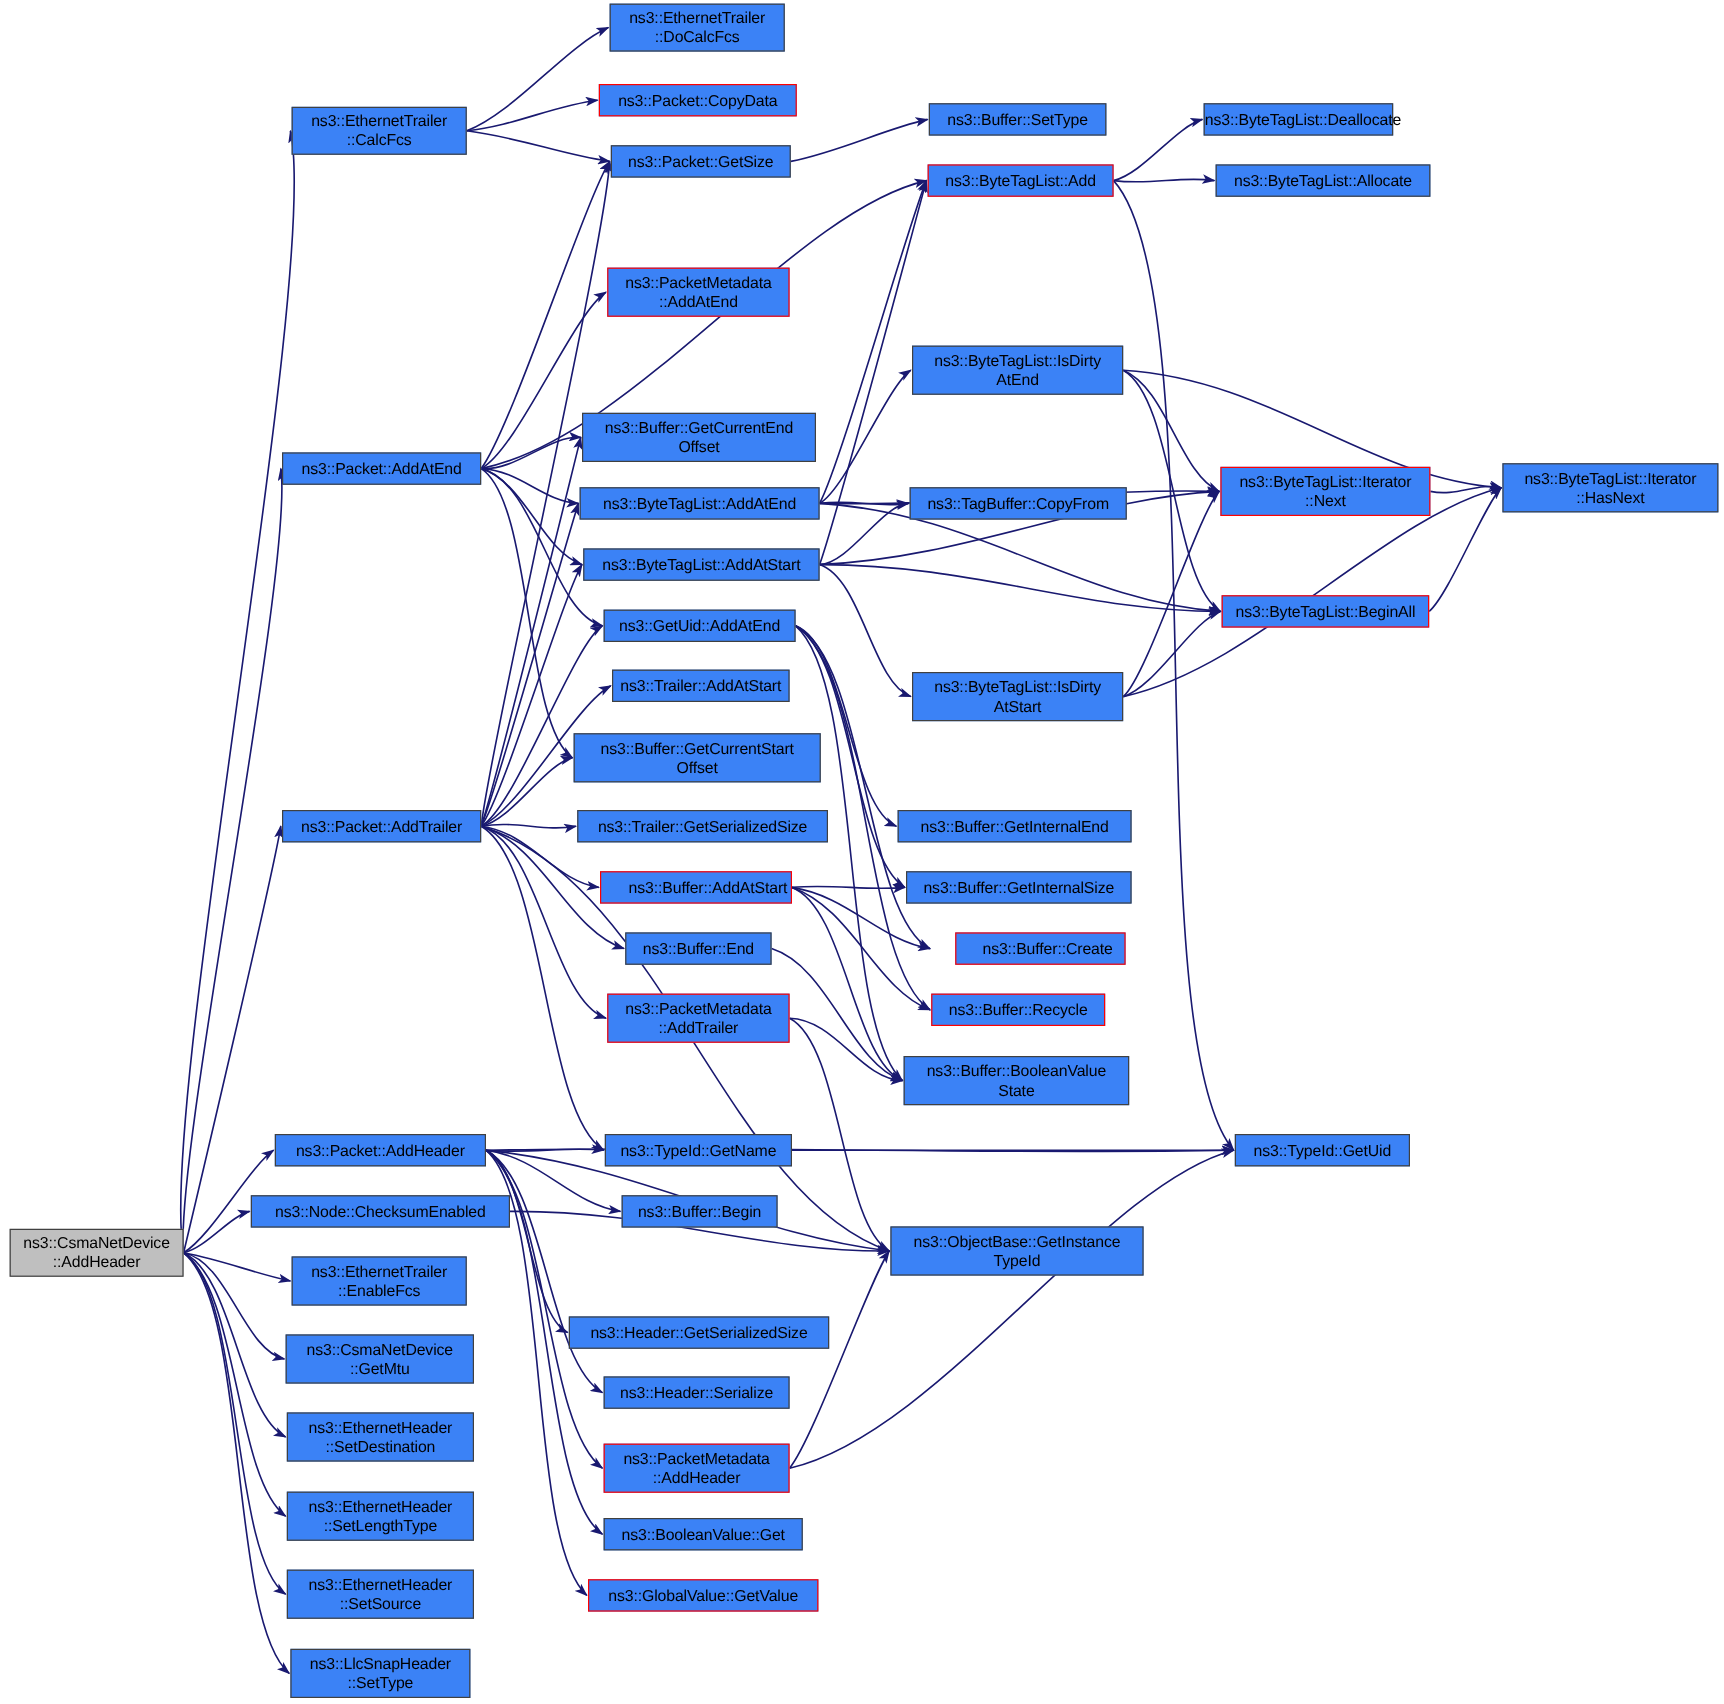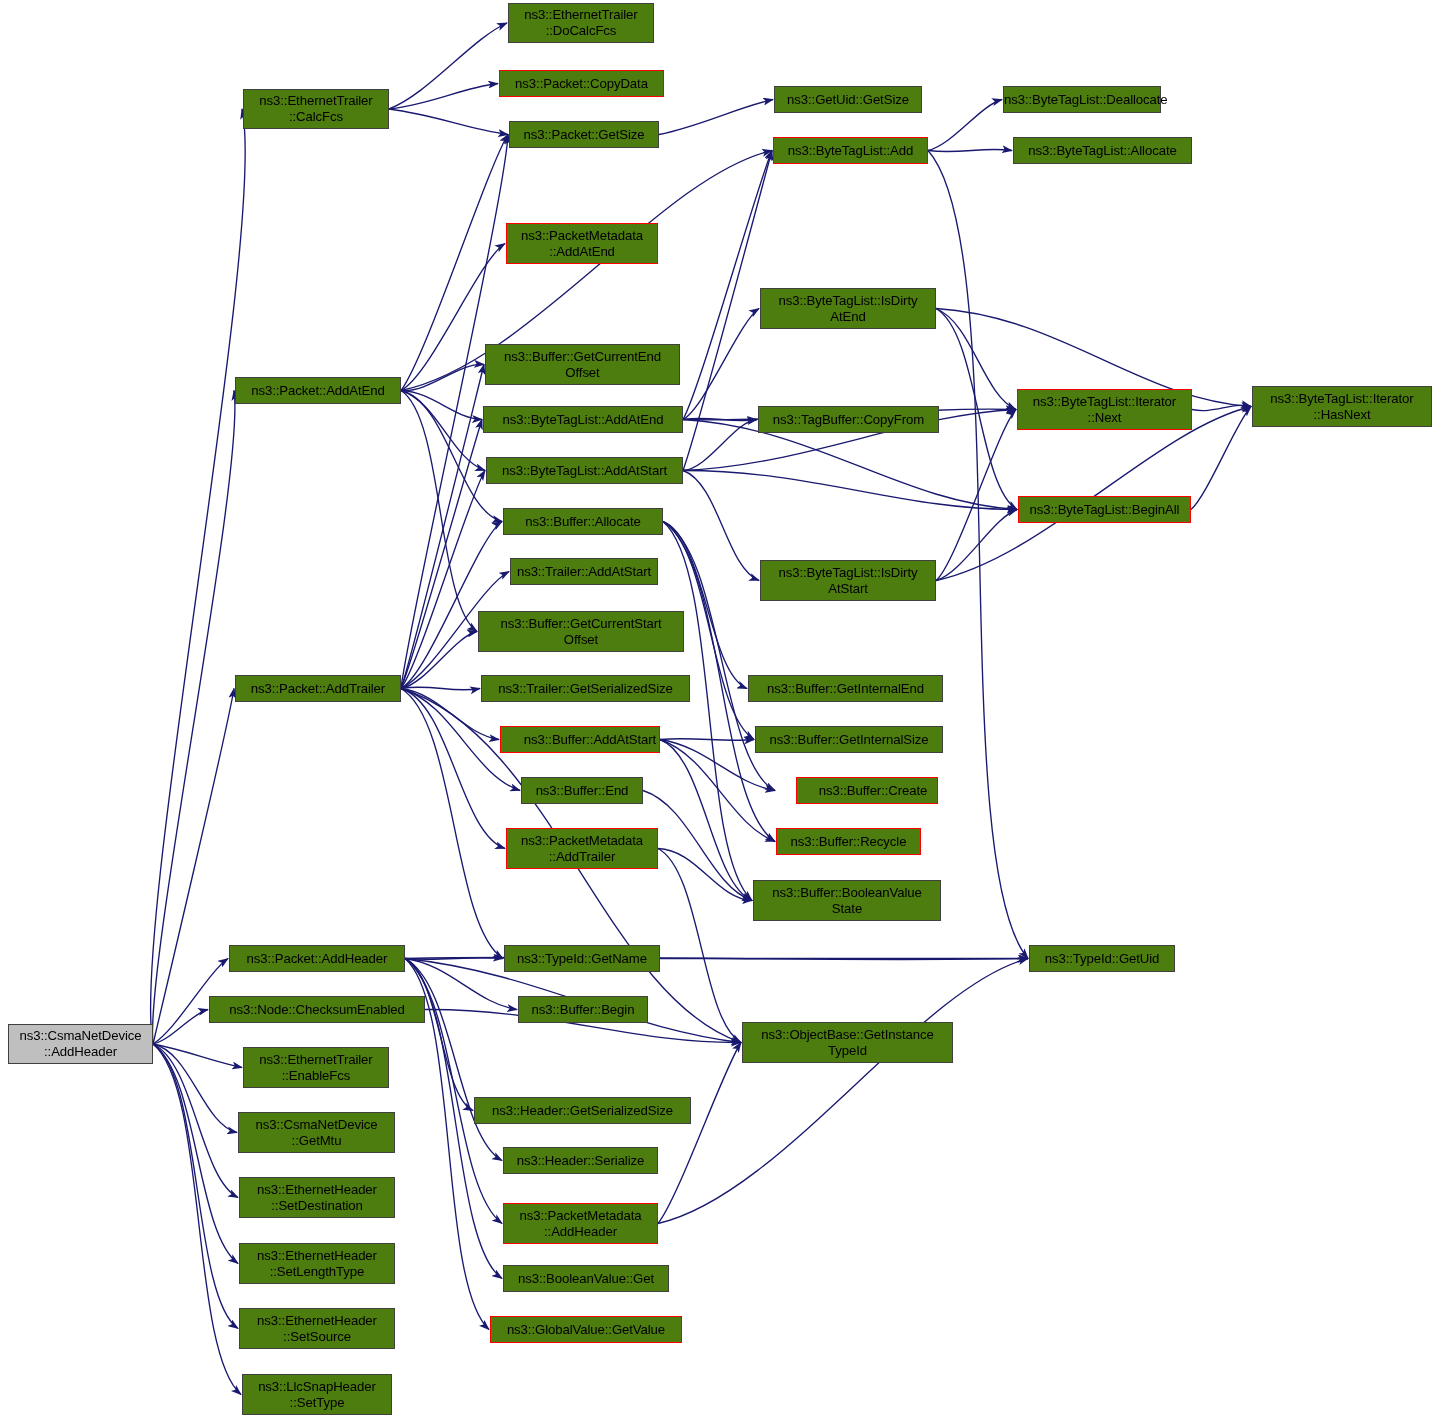--- a/index.html
+++ b/index.html
@@ -3,21 +3,21 @@
 <meta charset="utf-8">
 <style>
   html,body{margin:0;padding:0;background:#ffffff;}
   body{font-family:"Liberation Sans","DejaVu Sans",sans-serif;}
   #canvas{position:relative;width:1437px;height:1420px;overflow:hidden;background:#fff;}
   svg#edges{position:absolute;left:0;top:0;width:1437px;height:1420px;}
   .node{
     position:absolute;
     box-sizing:border-box;
     border:1px solid #404040;
-    background:#4d7c0f;
+    background:#3b82f6;
     color:#000000;
     font-size:13.2px;
     line-height:16px;
     display:flex;
     align-items:center;
     justify-content:center;
     text-align:center;
     white-space:pre;
     letter-spacing:-0.1px;
   }
@@ -122,40 +122,40 @@
   </svg>
   <div id="node-layer">
       <div class="node root" style="left: 8px; top: 1024px; width: 145px; height: 40px;"><span>ns3::CsmaNetDevice
 ::AddHeader</span></div>
       <div class="node" style="left: 508px; top: 3px; width: 146px; height: 40px;"><span>ns3::EthernetTrailer
 ::DoCalcFcs</span></div>
       <div class="node red" style="left: 499px; top: 70px; width: 165px; height: 27px;"><span>ns3::Packet::CopyData</span></div>
       <div class="node" style="left: 243px; top: 89px; width: 146px; height: 40px;"><span>ns3::EthernetTrailer
 ::CalcFcs</span></div>
       <div class="node" style="left: 509px; top: 121px; width: 150px; height: 27px;"><span>ns3::Packet::GetSize</span></div>
-      <div class="node" style="left: 774px; top: 86px; width: 148px; height: 27px;"><span>ns3::GetUid::GetSize</span></div>
+      <div class="node" style="left: 774px; top: 86px; width: 148px; height: 27px;"><span>ns3::Buffer::SetType</span></div>
       <div class="node" style="left: 1003px; top: 86px; width: 158px; height: 27px;"><span>ns3::ByteTagList::Deallocate</span></div>
       <div class="node red" style="left: 773px; top: 137px; width: 155px; height: 27px;"><span>ns3::ByteTagList::Add</span></div>
       <div class="node" style="left: 1013px; top: 137px; width: 179px; height: 27px;"><span>ns3::ByteTagList::Allocate</span></div>
       <div class="node red" style="left: 506px; top: 223px; width: 152px; height: 41px;"><span>ns3::PacketMetadata
 ::AddAtEnd</span></div>
       <div class="node" style="left: 760px; top: 288px; width: 176px; height: 41px;"><span>ns3::ByteTagList::IsDirty
 AtEnd</span></div>
       <div class="node" style="left: 485px; top: 344px; width: 195px; height: 41px;"><span>ns3::Buffer::GetCurrentEnd
 Offset</span></div>
       <div class="node" style="left: 235px; top: 377px; width: 166px; height: 27px;"><span>ns3::Packet::AddAtEnd</span></div>
       <div class="node red" style="left: 1017px; top: 389px; width: 175px; height: 41px;"><span>ns3::ByteTagList::Iterator
 ::Next</span></div>
       <div class="node" style="left: 1252px; top: 386px; width: 180px; height: 41px;"><span>ns3::ByteTagList::Iterator
 ::HasNext</span></div>
       <div class="node" style="left: 483px; top: 406px; width: 200px; height: 27px;"><span>ns3::ByteTagList::AddAtEnd</span></div>
       <div class="node" style="left: 758px; top: 406px; width: 181px; height: 27px; justify-content: flex-end;"><span>ns3::TagBuffer::CopyFrom</span></div>
       <div class="node" style="left: 486px; top: 457px; width: 197px; height: 27px;"><span>ns3::ByteTagList::AddAtStart</span></div>
       <div class="node red" style="left: 1018px; top: 496px; width: 173px; height: 27px;"><span>ns3::ByteTagList::BeginAll</span></div>
-      <div class="node" style="left: 503px; top: 508px; width: 160px; height: 27px;"><span>ns3::Buffer::Allocate</span></div>
+      <div class="node" style="left: 503px; top: 508px; width: 160px; height: 27px;"><span>ns3::GetUid::AddAtEnd</span></div>
       <div class="node" style="left: 510px; top: 558px; width: 148px; height: 27px;"><span>ns3::Trailer::AddAtStart</span></div>
       <div class="node" style="left: 760px; top: 560px; width: 176px; height: 41px;"><span>ns3::ByteTagList::IsDirty
 AtStart</span></div>
       <div class="node" style="left: 478px; top: 611px; width: 206px; height: 41px;"><span>ns3::Buffer::GetCurrentStart
 Offset</span></div>
       <div class="node" style="left: 748px; top: 675px; width: 195px; height: 27px;"><span>ns3::Buffer::GetInternalEnd</span></div>
       <div class="node" style="left: 235px; top: 675px; width: 166px; height: 27px;"><span>ns3::Packet::AddTrailer</span></div>
       <div class="node" style="left: 481px; top: 675px; width: 209px; height: 27px;"><span>ns3::Trailer::GetSerializedSize</span></div>
       <div class="node red" style="left: 500px; top: 726px; width: 160px; height: 27px; padding-left: 20px;"><span>ns3::Buffer::AddAtStart</span></div>
       <div class="node" style="left: 755px; top: 726px; width: 188px; height: 27px;"><span>ns3::Buffer::GetInternalSize</span></div>

